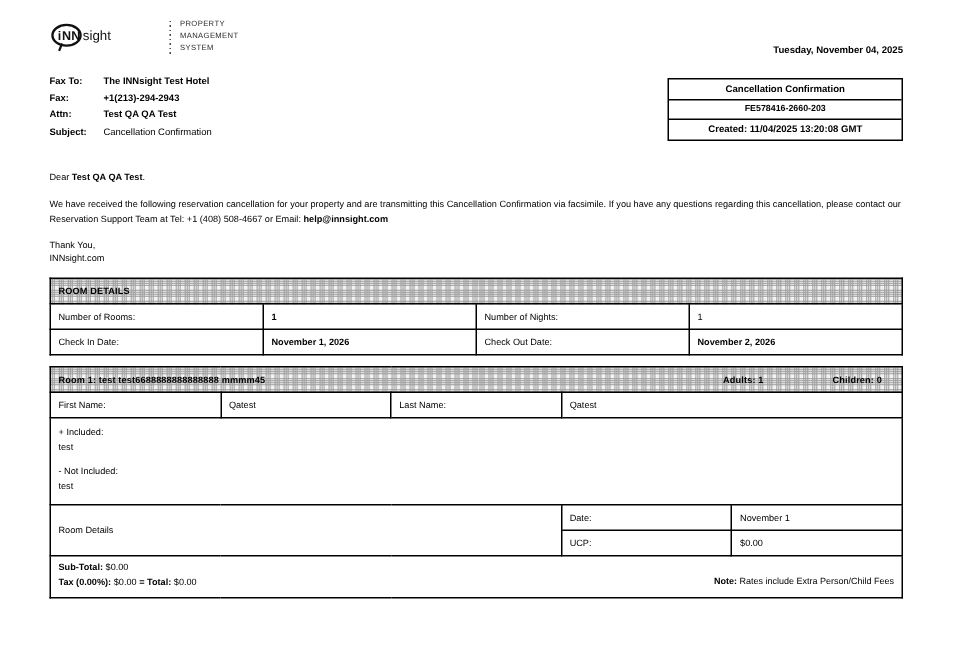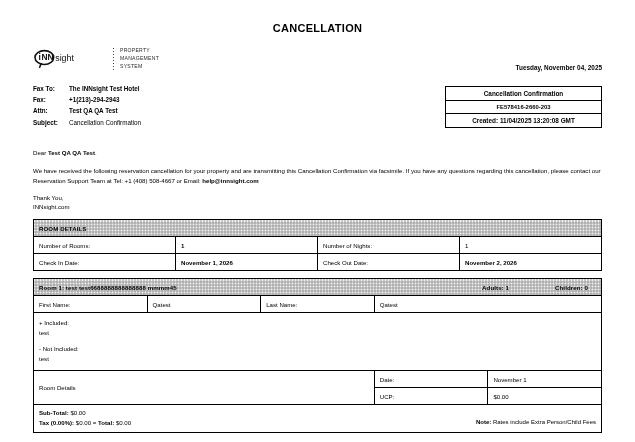--- a/index.html
+++ b/index.html
@@ -198,21 +198,20 @@
   .totals-left { font-size: 6.1px; }
   .totals-left .bold { font-weight: bold; }
   .note { font-size: 6.0px; }
   .note .bold { font-weight: bold; }
 </style>
 </head>
 <body>
 
 <div class="page">
 
-  <div class="doc-title">CANCELLATION</div>
 
   <div class="header-band">
     <div class="logo-wrap">
       <svg class="logo-mark" width="74" height="22" viewBox="0 0 150 44">
         <g fill="none" stroke="#111" stroke-width="3.2">
           <ellipse cx="23" cy="19" rx="19" ry="14"></ellipse>
           <line x1="17" y1="30" x2="13" y2="40" stroke-width="3"></line>
         </g>
         <text x="11" y="25" font-family="Liberation Sans, sans-serif" font-size="17" font-weight="bold" fill="#111">i</text>
         <text x="17" y="25" font-family="Liberation Sans, sans-serif" font-size="17" font-weight="bold" fill="#111">NN</text>

